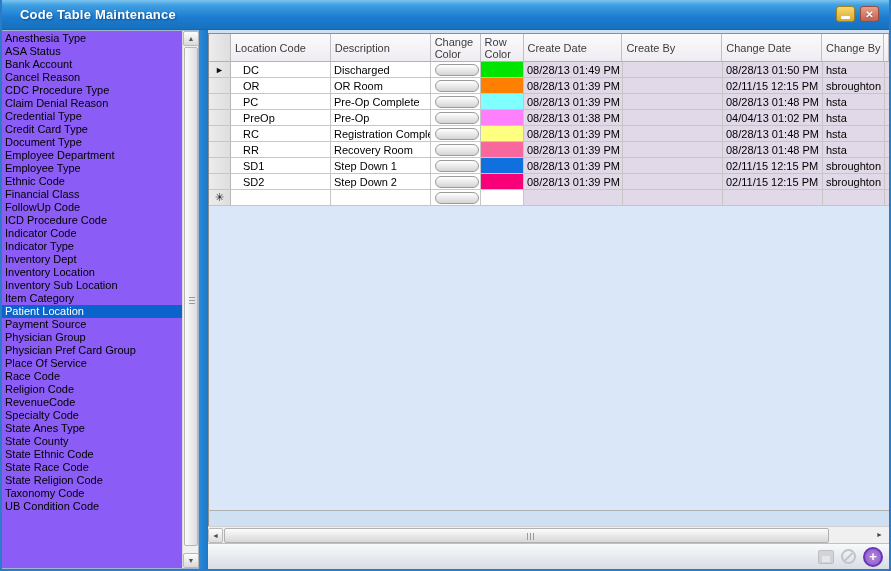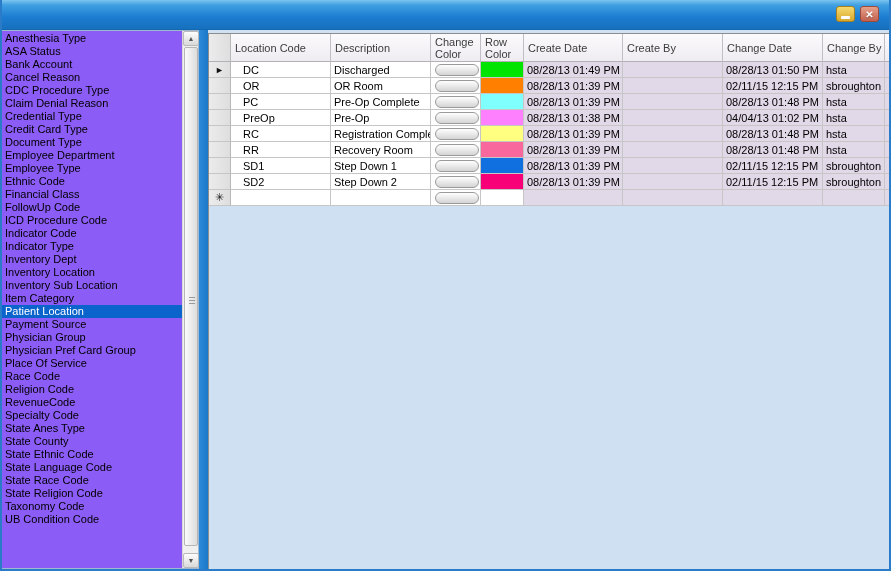--- a/index.html
+++ b/index.html
@@ -38,21 +38,21 @@
   .varrow.down { bottom:0; border-radius:2px; }
   .vthumb { position:absolute; left:1px; width:14px; top:16px; bottom:22px;
     background:linear-gradient(90deg,#fbfbfb,#dcdcdc); border:1px solid #b5b5b5; border-radius:2px; }
   .vgrip { position:absolute; left:4px; top:50%; width:6px; height:7px;
     border-top:1px solid #9a9a9a; border-bottom:1px solid #9a9a9a; }
   .vgrip::after { content:""; position:absolute; left:0; top:2px; width:6px; height:0; border-top:1px solid #9a9a9a; }
 
   .splitter { width:9px; background:linear-gradient(90deg,#2d8ad8,#1b78c8); }
 
   
-  .content { flex:1; display:flex; flex-direction:row; padding-top:3px; background:#cfe0f3; overflow:hidden; }
+  .content { flex:1; display:flex; flex-direction:column; padding-top:3px; background:#cfe0f3; overflow:hidden; }
   .grid { border-left:1px solid #8d8d8d; border-top:1px solid #8d8d8d; }
   .grow { display:flex; height:16px; }
   .grow.head { height:28px; }
   .cell { border-right:1px solid #c6c6c6; border-bottom:1px solid #c6c6c6; font-size:11px; color:#000;
     padding-left:3px; display:flex; align-items:center; overflow:hidden; white-space:nowrap; background:#fff; }
   .cell.head { background:linear-gradient(#fbfafc,#eeecf1); border-right:1px solid #c1bec6;
     border-bottom:1px solid #b3b0b8; color:#3c3c3c; line-height:12px; white-space:normal; padding-left:4px; }
   .cell.rowhdr { background:linear-gradient(90deg,#ececec,#dedede); border-right:1px solid #b8b8b8;
     justify-content:center; padding-left:0; font-size:9px; color:#111; }
   .cell.lav { background:#e1d8e8; }
@@ -95,20 +95,21 @@
   .tb-add { width:20px; height:20px; border:2px solid #6b34b4; border-radius:50%;
     background:radial-gradient(#b48ade,#8a58c6); color:#fff; font-size:13px; font-weight:bold;
     display:flex; align-items:center; justify-content:center; line-height:1; }
 </style>
 </head>
 <body>
 
 <div class="window">
 
   <div class="titlebar">
+    <span class="title">Code Table Maintenance</span>
     <div class="winbtns">
       <div class="wbtn min">
           <span class="dash"></span>
         </div>
       <div class="wbtn close">✕</div>
     </div>
   </div>
 
   <div class="body">
 
@@ -140,21 +141,20 @@
           <div class="list-item">Physician Group</div>
           <div class="list-item">Physician Pref Card Group</div>
           <div class="list-item">Place Of Service</div>
           <div class="list-item">Race Code</div>
           <div class="list-item">Religion Code</div>
           <div class="list-item">RevenueCode</div>
           <div class="list-item">Specialty Code</div>
           <div class="list-item">State Anes Type</div>
           <div class="list-item">State County</div>
           <div class="list-item">State Ethnic Code</div>
-          <div class="list-item">State Language Code</div>
           <div class="list-item">State Race Code</div>
           <div class="list-item">State Religion Code</div>
           <div class="list-item">Taxonomy Code</div>
           <div class="list-item">UB Condition Code</div>
         </div>
       <div class="vscroll">
         <div class="varrow up">▲</div>
         <div class="vthumb">
             <div class="vgrip"></div>
           </div>

